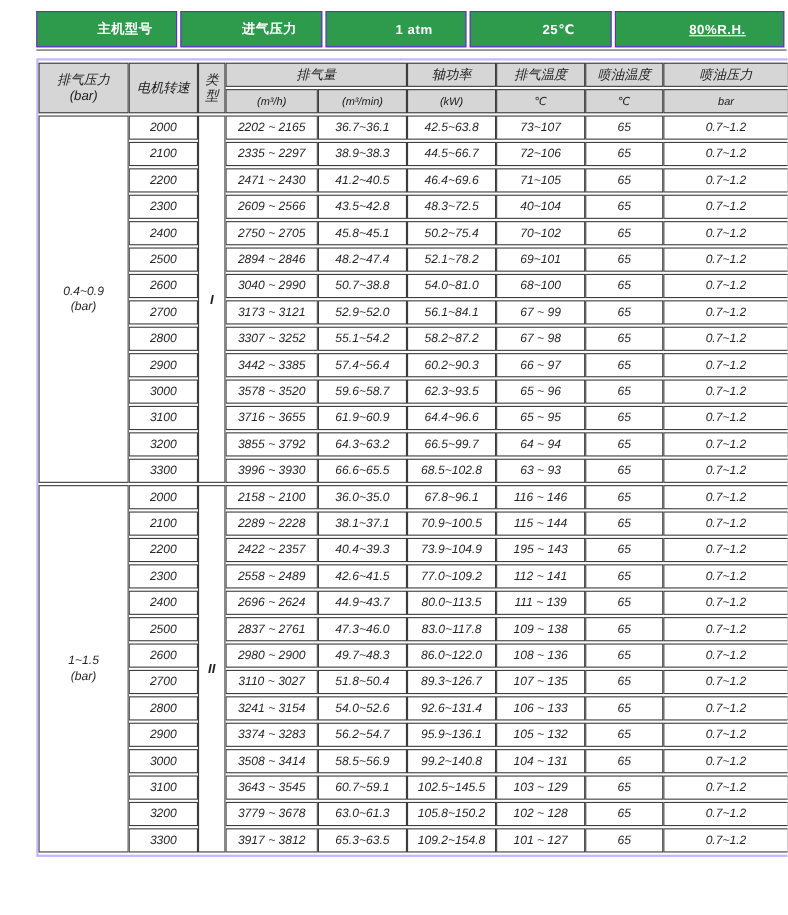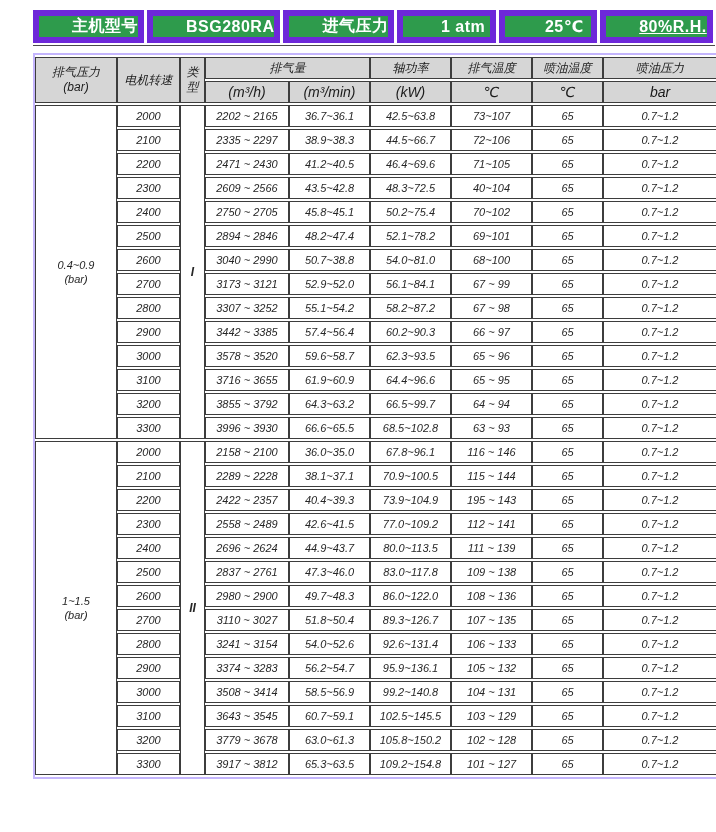--- a/index.html
+++ b/index.html
@@ -13,24 +13,24 @@
   .page { padding: 10px 0 0 33px; }
 
   
   .banner {
     width: 680px; height: 33px;
     display: flex; gap: 3px;
   }
   .banner-cell {
     flex: 1 1 0;
     background: #2e9b4c;
-    border: 6px solid #6d28d9;
+    border: 1px solid #6d28d9;
     color: #ffffff;
     font-weight: bold;
-    font-size: 16px;
+    font-size: 12px;
     display: flex; align-items: center; justify-content: center;
     letter-spacing: 0.5px;
     white-space: nowrap;
     padding-left: 33px;
   }
   .banner-cell:last-child { flex: 1.28 1 0; text-decoration: underline; }
   .banner-underline {
     width: 682px;
     border-bottom: 1px solid #4a4a4a;
     margin-top: 2px;
@@ -53,21 +53,21 @@
     overflow: hidden;
     white-space: nowrap;
   }
   thead th {
     background: #d6d6d6;
     font-weight: normal;
     font-size: 12px;
     height: 22px;
     color: #1a1a1a;
   }
-  thead tr.units th { font-size: 14px; }
+  thead tr.units th { font-size: 10px; }
   tbody td {
     background: #ffffff;
     font-size: 11px;
     height: 22px;
     color: #262626;
   }
   .two-line div { line-height: 1.25; }
   .vtext {
     width: 14px;
     margin: 5px auto;
@@ -78,21 +78,20 @@
   td.type-cell { font-weight: bold; font-size: 12px; }
   td.pressure-cell div { line-height: 1.3; }
 </style>
 </head>
 <body>
 
 <div class="page">
 
   <div class="banner">
     <div class="banner-cell">主机型号</div>
-    <div class="banner-cell">BSG280RA</div>
     <div class="banner-cell">进气压力</div>
     <div class="banner-cell">1 atm</div>
     <div class="banner-cell">25℃</div>
     <div class="banner-cell">80%R.H.</div>
   </div>
   <div class="banner-underline"></div>
 
   <table class="spec">
     <colgroup>
       <col style="width:82px">

